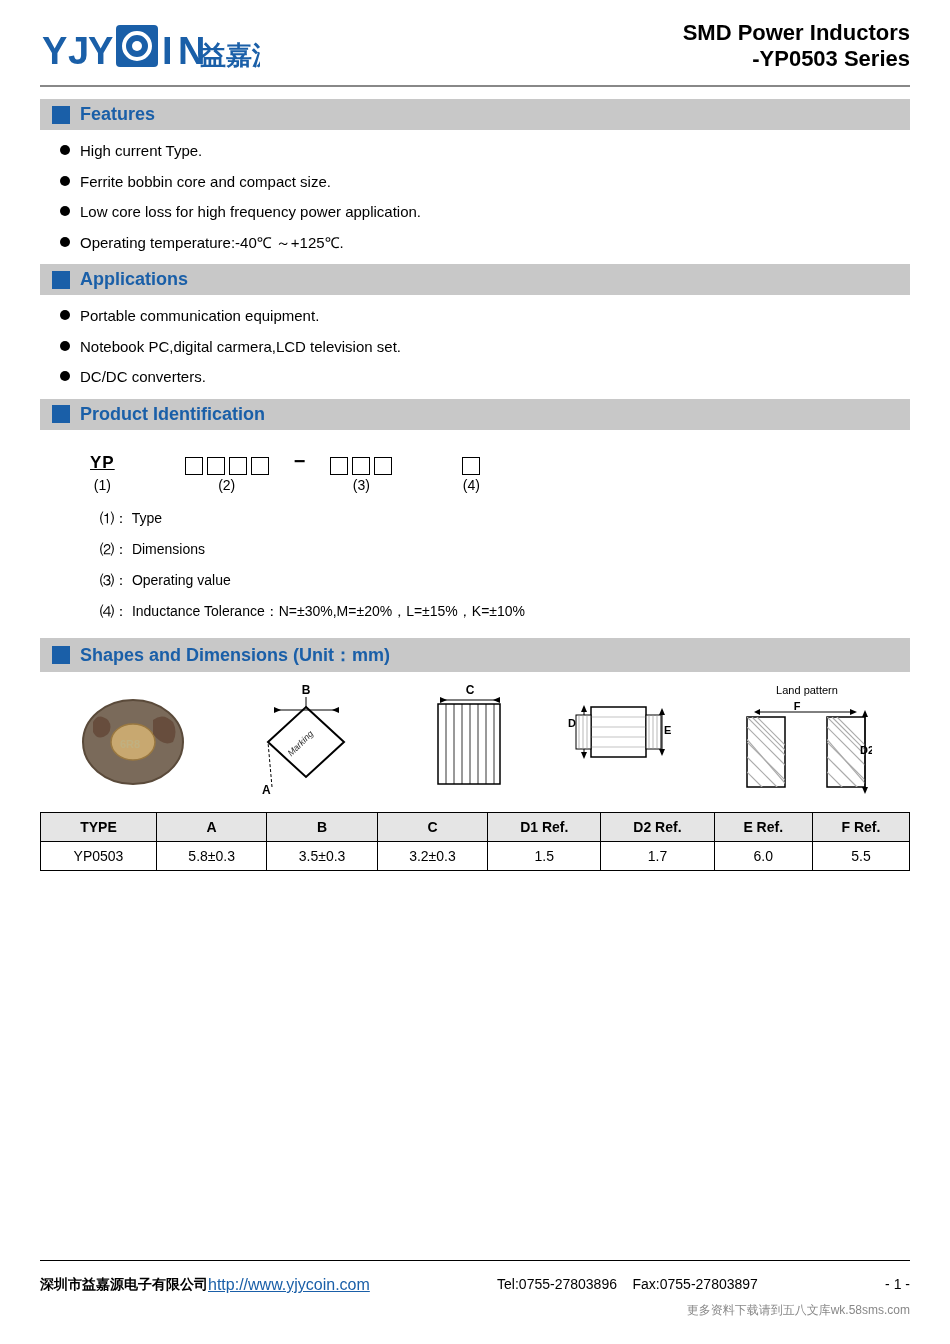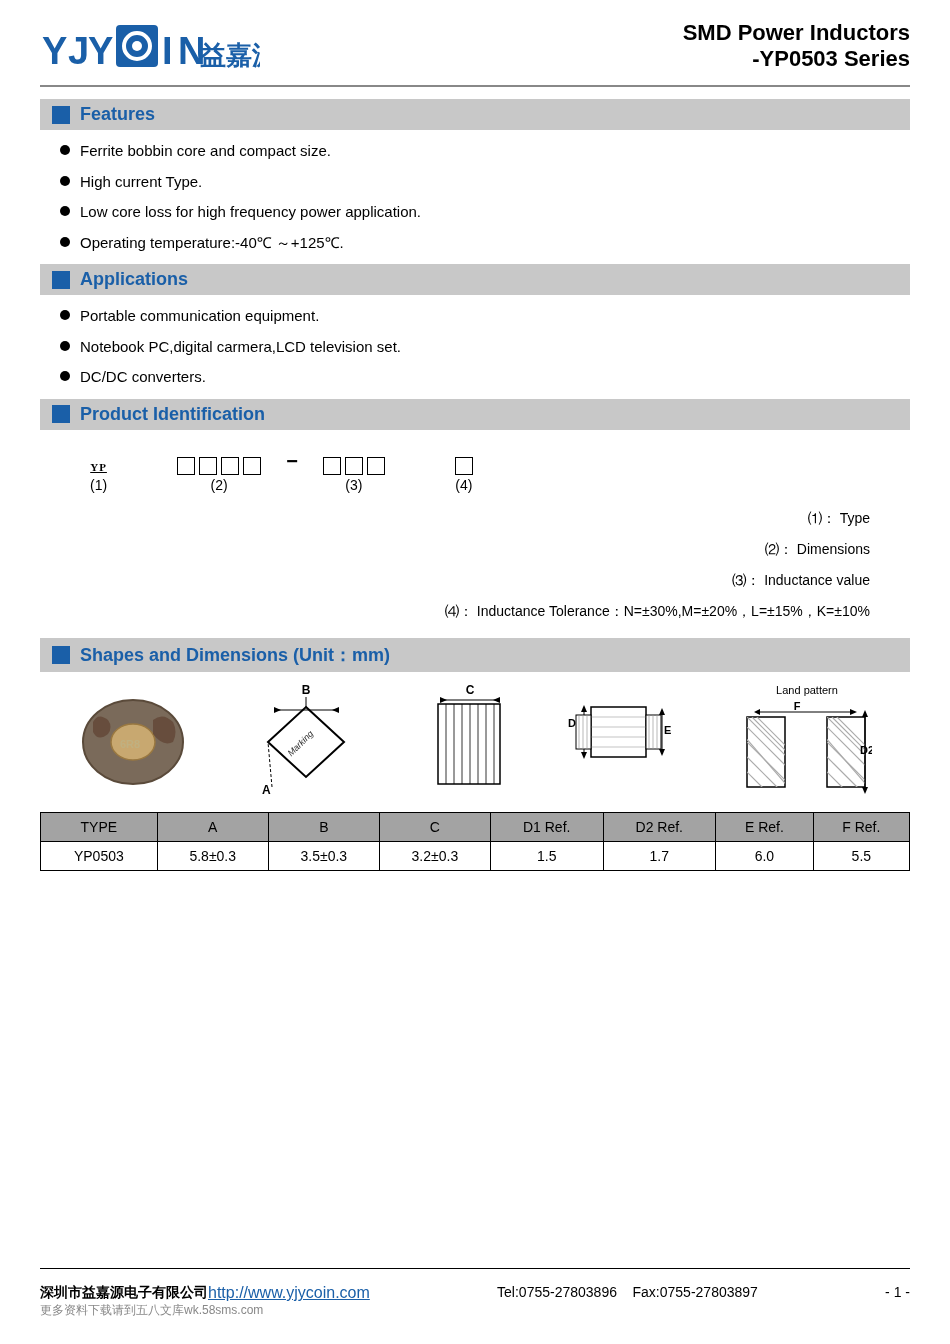--- a/index.html
+++ b/index.html
@@ -93,21 +93,20 @@
       height: 10px;
       background: #000;
       border-radius: 50%;
       margin-right: 10px;
       margin-top: 5px;
       flex-shrink: 0;
     }
 
     .pid-legend {
       margin: 15px 40px 11px 60px;
-      text-align: right;
     }
     .pid-legend-item {
       font-size: 14px;
       margin-bottom: 10px;
       line-height: 1.5;
     }
 
     
     .shapes-section {
       margin-top: 5px;
@@ -119,22 +118,22 @@
       border-collapse: collapse;
       margin-top: 10px;
     }
     .dim-table th, .dim-table td {
       border: 1px solid #000;
       padding: 6px 8px;
       text-align: center;
       font-size: 14px;
     }
     .dim-table th {
-      font-weight: normal;
-      background: #a3a3a3;
+      font-weight: bold;
+      background: #e5e5e5;
     }
 
     
     .footer {
       margin-top: auto;
       padding-top: 15px;
       border-top: 1px solid #000;
       display: flex;
       justify-content: space-between;
       align-items: flex-start;
@@ -153,23 +152,24 @@
       text-decoration: underline;
     }
     .footer-contact {
       font-size: 14px;
     }
     .footer-page {
       font-size: 14px;
     }
 
     .watermark {
-      text-align: left;
+      text-align: right;
       font-size: 12px;
       color: #888;
+      margin-top: 8px;
       padding-bottom: 5px;
     }
   </style>
 </head>
 <body>
 
 <div class="page-wrapper">
 
   <div class="header">
     <div class="logo-area">
@@ -202,25 +202,25 @@
   <hr class="header-line">
 
   <div>
     <div class="section-header">
       <span class="section-icon"></span>
       <span class="section-title">Features</span>
     </div>
     <ul class="bullet-list">
       <li>
           <span class="bullet-dot"></span>
+          <span>High current Type.</span>
+        </li>
+      <li>
+          <span class="bullet-dot"></span>
           <span>Ferrite bobbin core and compact size.</span>
-        </li>
-      <li>
-          <span class="bullet-dot"></span>
-          <span>High current Type.</span>
         </li>
       <li>
           <span class="bullet-dot"></span>
           <span>Low core loss for high frequency power application.</span>
         </li>
       <li>
           <span class="bullet-dot"></span>
           <span>Operating temperature:-40℃ ～+125℃.</span>
         </li>
     </ul>
@@ -249,21 +249,21 @@
 
   <div>
     <div class="section-header">
       <span class="section-icon"></span>
       <span class="section-title">Product Identification</span>
     </div>
 
     <div style="margin: 20px 50px 10px 50px; display:flex; align-items:flex-end; gap: 25px;">
 
       <div style="display:flex; flex-direction:column; align-items:center;">
-        <div style="font-size:11px; font-weight:bold; text-decoration:underline; font-family:Liberation Serif, serif; letter-spacing:1px; margin-bottom:2px;">YP</div>
+        <div style="font-size:17px; font-weight:bold; text-decoration:underline; font-family:Liberation Sans, sans-serif; letter-spacing:1px; margin-bottom:2px;">YP</div>
         <div style="font-size:14px; margin-top:2px;">(1)</div>
       </div>
 
       <div style="width:20px;"></div>
 
       <div style="display:flex; flex-direction:column; align-items:center;">
         <div style="display:flex; gap:4px; margin-bottom:2px;">
           <div style="width:18px;height:18px;border:1.5px solid #000;"></div>
           <div style="width:18px;height:18px;border:1.5px solid #000;"></div>
           <div style="width:18px;height:18px;border:1.5px solid #000;"></div>
@@ -289,21 +289,21 @@
         <div style="display:flex; gap:4px; margin-bottom:2px;">
           <div style="width:18px;height:18px;border:1.5px solid #000;"></div>
         </div>
         <div style="font-size:14px;">(4)</div>
       </div>
     </div>
 
     <div class="pid-legend">
       <div class="pid-legend-item"><span>⑴：  Type</span></div>
       <div class="pid-legend-item"><span>⑵：  Dimensions</span></div>
-      <div class="pid-legend-item"><span>⑶：  Inductance value</span></div>
+      <div class="pid-legend-item"><span>⑶：  Operating value</span></div>
       <div class="pid-legend-item"><span>⑷：  Inductance Tolerance：N=±30%,M=±20%，L=±15%，K=±10%</span></div>
     </div>
   </div>
 
   <div class="shapes-section">
     <div class="section-header">
       <span class="section-icon"></span>
       <span class="section-title">Shapes and Dimensions (Unit：mm)</span>
     </div>
 

